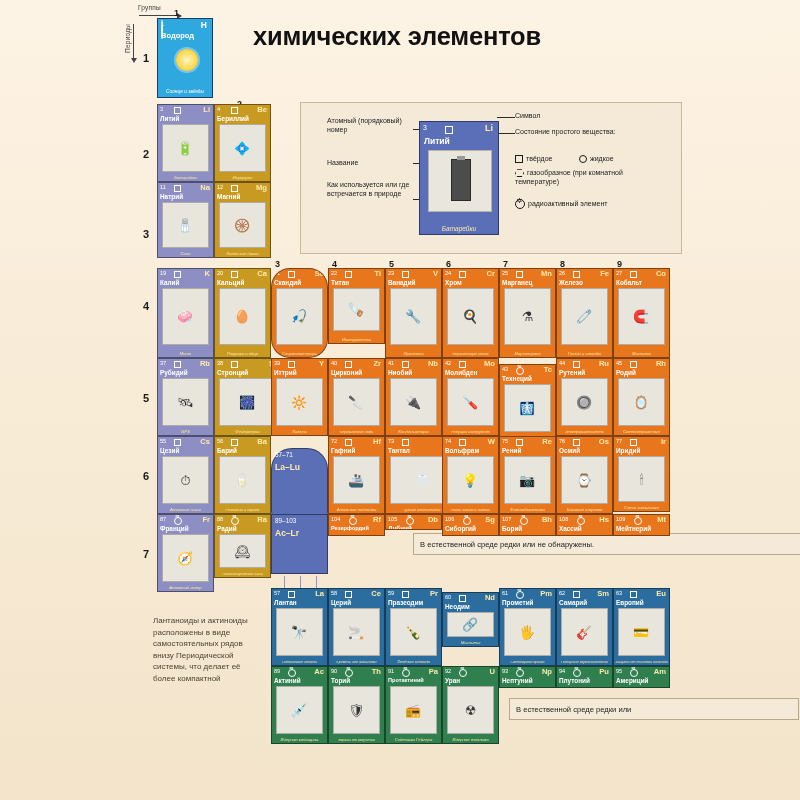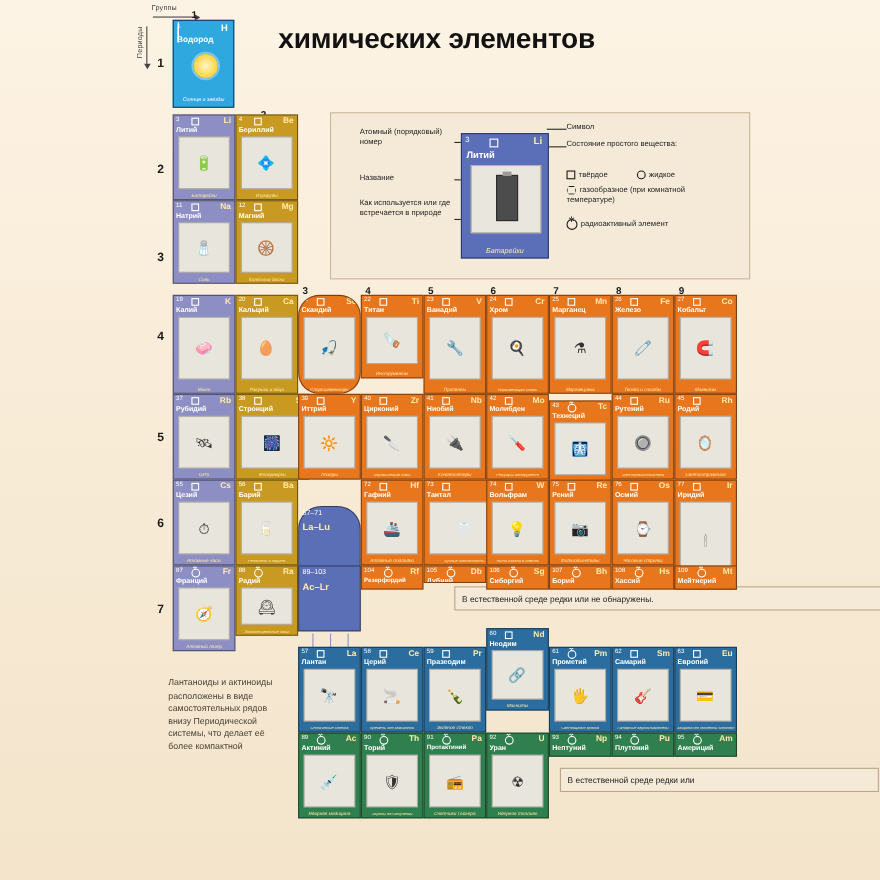--- a/index.html
+++ b/index.html
@@ -204,21 +204,21 @@
           <div id="demo-bat"></div>
         </div>
       <div id="demo-cap">Батарейки</div>
     </div>
   </div>
 
   <div class="notebox" id="note-rare-top" style="left:413px;top:533px;width:415px;height:22px;">В естественной среде редки или не обнаружены.</div>
   <div class="notebox" id="note-rare-bottom" style="left:509px;top:698px;width:290px;height:22px;">В естественной среде редки или</div>
   <div class="bandnote" id="lan-note" style="left:153px;top:615px;width:104px;">Лантаноиды и актиноиды расположены в виде самостоятельных рядов внизу Периодической системы, что делает её более компактной</div>
 
-  <div class="range-cell" id="rc-0" style="left:271px;top:460px;width:57px;height:84px;border-radius:21px;">
+  <div class="range-cell" id="rc-0" style="left:271px;top:448px;width:57px;height:84px;border-radius:21px;">
     <span class="r1">57–71</span>
     <span class="r2">La–Lu</span>
   </div>
   <div class="range-cell" id="rc-1" style="left:271px;top:514px;width:57px;height:60px;">
     <span class="r1">89–103</span>
     <span class="r2">Ac–Lr</span>
   </div>
   <div class="downarrow" style="left:284px;top:576px;height:14px;"></div>
   <div class="downarrow" style="left:300px;top:576px;height:14px;"></div>
   <div class="downarrow" style="left:316px;top:576px;height:14px;"></div>
@@ -581,21 +581,21 @@
           <span class="num">76</span>
           <span class="st solid"></span>
           <span class="sym">Os</span>
         </div>
         <div class="nm">Осмий</div>
         <div class="pic">
           <span class="pg">⌚</span>
         </div>
         <div class="cap">Часовые стрелки</div>
       </div>
-      <div class="cell" style="left: 613px; top: 436px; width: 57px; height: 100px; background: rgb(232, 118, 29); padding-left: 47px;">
+      <div class="cell" style="left: 613px; top: 436px; width: 57px; height: 76px; background: rgb(232, 118, 29); padding-left: 47px;">
         <div class="top">
           <span class="num">77</span>
           <span class="st solid"></span>
           <span class="sym">Ir</span>
         </div>
         <div class="nm">Иридий</div>
         <div class="pic">
           <span class="pg">🕯</span>
         </div>
         <div class="cap">Свечи зажигания</div>
@@ -701,21 +701,21 @@
           <span class="num">59</span>
           <span class="st solid"></span>
           <span class="sym">Pr</span>
         </div>
         <div class="nm">Празеодим</div>
         <div class="pic">
           <span class="pg">🍾</span>
         </div>
         <div class="cap">Зелёное стекло</div>
       </div>
-      <div class="cell" style="left: 442px; top: 571px; width: 57px; height: 75px; background: rgb(42, 109, 158);">
+      <div class="cell" style="left: 442px; top: 592px; width: 57px; height: 55px; background: rgb(42, 109, 158);">
         <div class="top">
           <span class="num">60</span>
           <span class="st solid"></span>
           <span class="sym">Nd</span>
         </div>
         <div class="nm">Неодим</div>
         <div class="pic">
           <span class="pg">🔗</span>
         </div>
         <div class="cap">Магниты</div>

